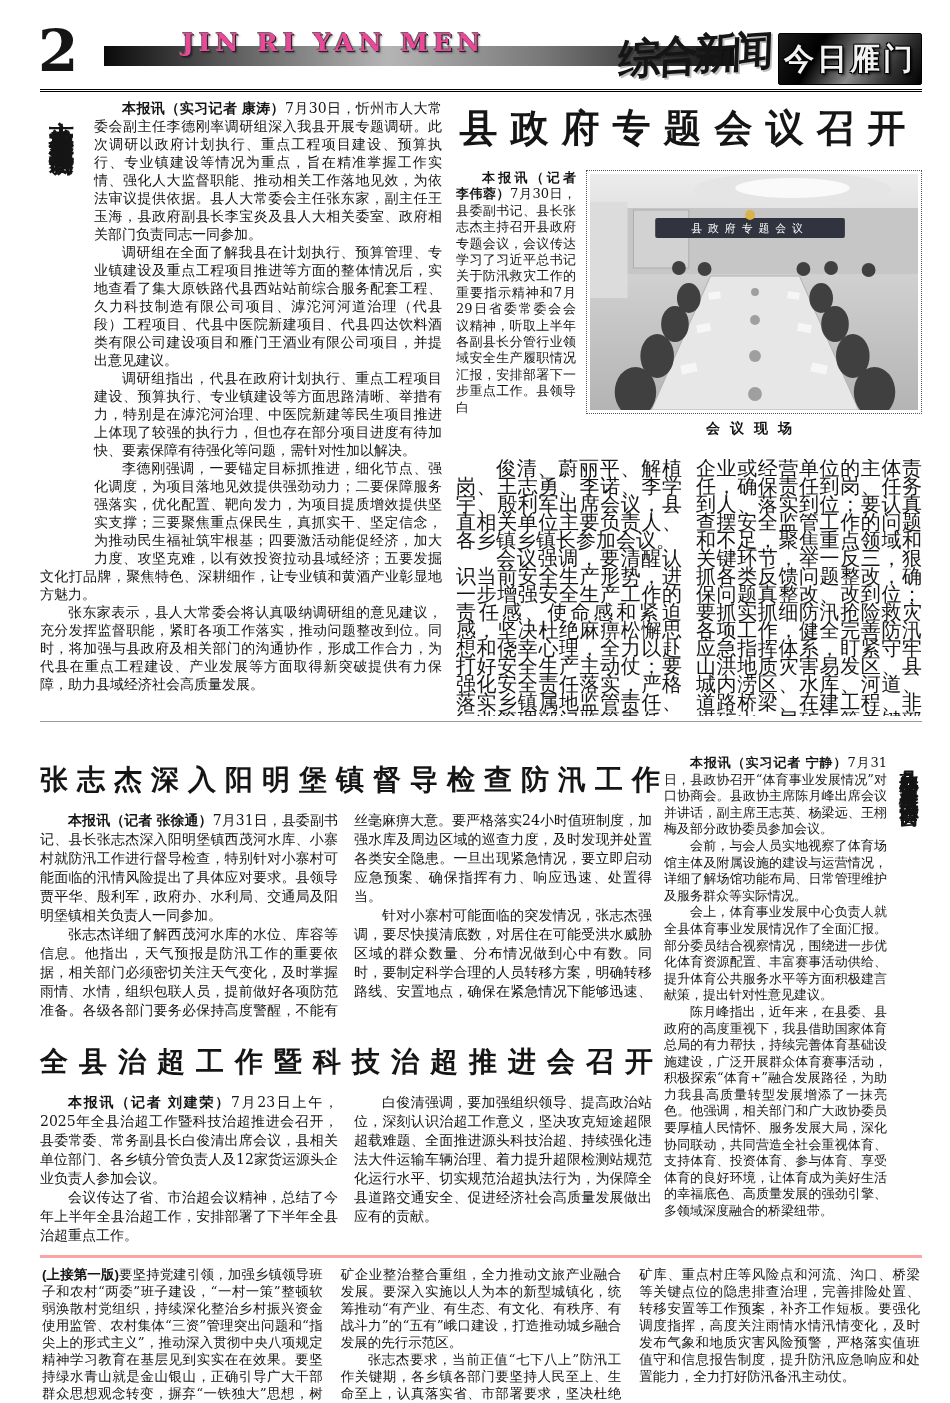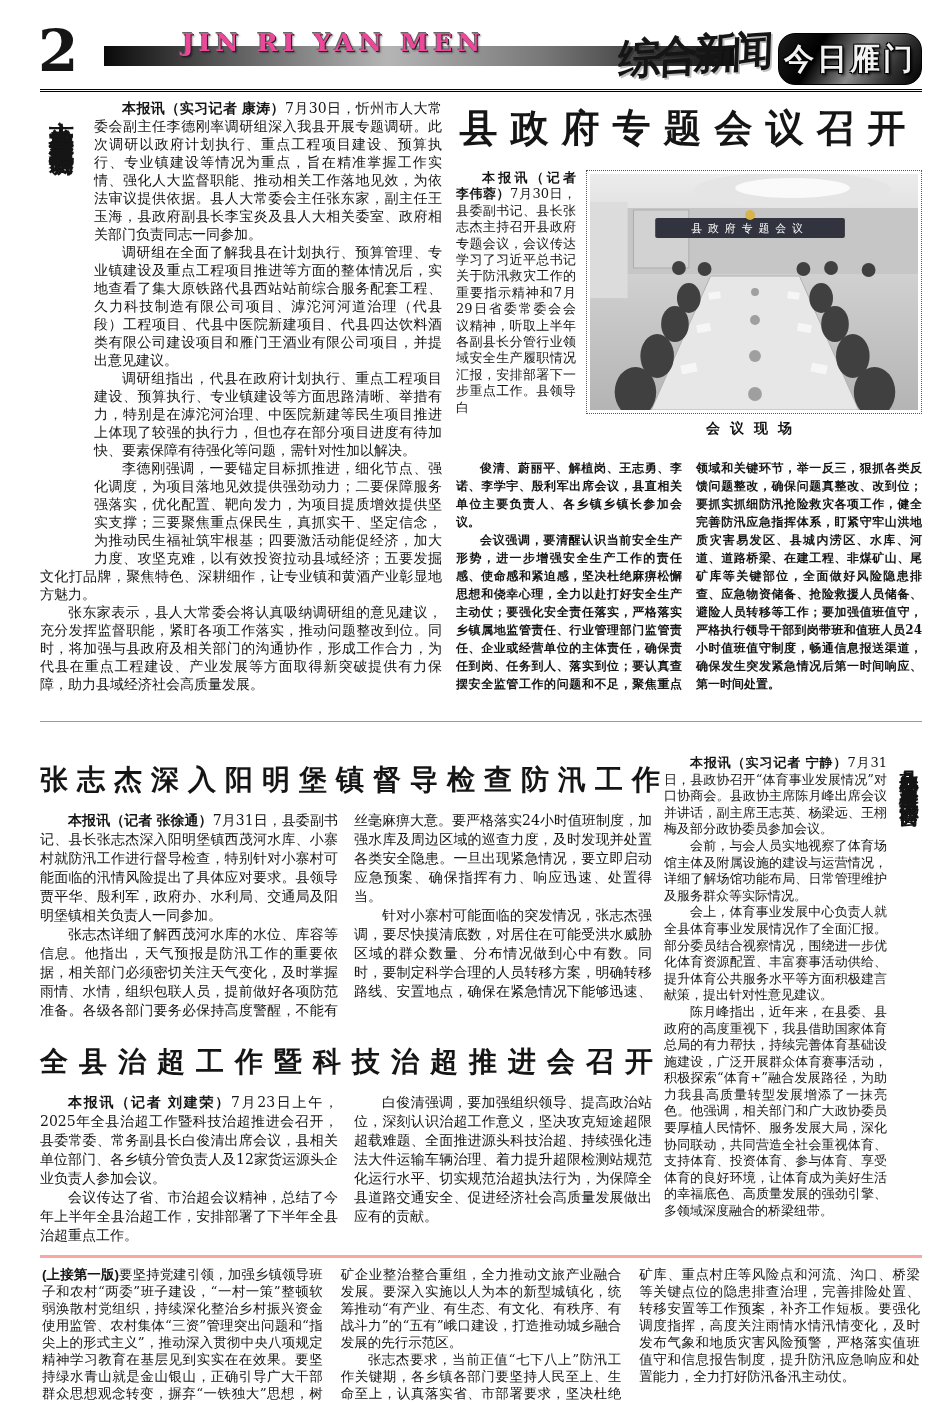--- a/index.html
+++ b/index.html
@@ -18,21 +18,21 @@
             background:linear-gradient(90deg,#0a0a0a 0%,#555 18%,#b5b5b5 45%,#777 70%,#111 100%); }
   .latin-mast { position:absolute; left:142px; top:28px; font-size:25px; font-weight:bold;
             font-family:"DejaVu Serif",serif; letter-spacing:5px; color:#ec4899;
             text-shadow:1px 1px 0 #222,-1px -1px 0 #666,2px 2px 2px rgba(0,0,0,.4); }
   .dateline { position:absolute; left:64px; top:68px; font-size:15px; font-weight:bold;
             font-family:"Liberation Sans",sans-serif; white-space:nowrap; }
   .dateline span { margin-right:26px; }
   .calligraphy { position:absolute; left:578px; top:34px; font-size:42px; font-weight:900;
             font-family:"DejaVu Serif",serif; letter-spacing:-4px; line-height:1;
             transform:rotate(-4deg) skewX(-6deg); text-shadow:2px 2px 0 rgba(0,0,0,.25); }
-  .logo-box { position:absolute; right:0; top:33px; width:144px; height:52px; border-radius:17px;
+  .logo-box { position:absolute; right:0; top:33px; width:144px; height:52px; border-radius:2px;
             border:1px solid #000;
             background:linear-gradient(120deg,#1c1c1c 0%,#000 28%,#8a8a8a 55%,#2e2e2e 80%,#000 100%);
             display:flex; align-items:center; justify-content:center; }
   .logo-text { font-size:30px; font-weight:900; letter-spacing:3px; color:#f2f2f2;
             font-family:"Liberation Sans",sans-serif;
             text-shadow:1px 1px 0 #000,-1px -1px 0 #000,1px -1px 0 #000,-1px 1px 0 #000,2px 2px 3px #000; }
   
   .para { margin:0; text-align:justify; }
   .indent, .art-body p, .a2-intro p, .a2-body p, .cols2 p, .a4-body p { text-indent:2em; }
   .para b { font-family:"Liberation Sans",sans-serif; }
@@ -48,21 +48,21 @@
             text-align:center; white-space:nowrap; font-family:"Liberation Sans",sans-serif; }
   .a2-top { display:flex; gap:10px; height:280px; }
   .a2-intro { width:120px; overflow:hidden; }
   .a2-intro p { font-size:13px; line-height:16.4px; }
   .a2-fig { flex:1; margin:0; }
   .photo-frame { border:1px dotted #555; padding:3px; background:#fff; }
   .photo-frame svg { display:block; width:100%; height:236px; }
   .a2-fig figcaption { text-align:center; font-weight:bold; font-size:14px;
             letter-spacing:10px; margin-top:6px; }
   .a2-body { margin-top:9px; column-count:2; column-gap:14px; height:276px; overflow:hidden; }
-  .a2-body p { font-size:12px; line-height:18px;font-weight:bold; }
+  .a2-body p { font-size:20px; line-height:18px; }
   
   .rule { border-top:1px solid #9a9a9a; margin:5px 0 2px; }
   
   .mid-row { display:flex; gap:12px; height:498px;margin-top:29px; }
   .mid-left { width:612px; }
   .mid-left h2 { margin:10px 0 12px; font-size:28px; font-weight:900; text-align:center;
             white-space:nowrap; font-family:"Liberation Sans",sans-serif; }
   .art3 h2 { letter-spacing:9px; }
   .art5 h2 { margin-top:18px; letter-spacing:11px; }
   .cols2 { column-count:2; column-gap:16px; overflow:hidden; }

